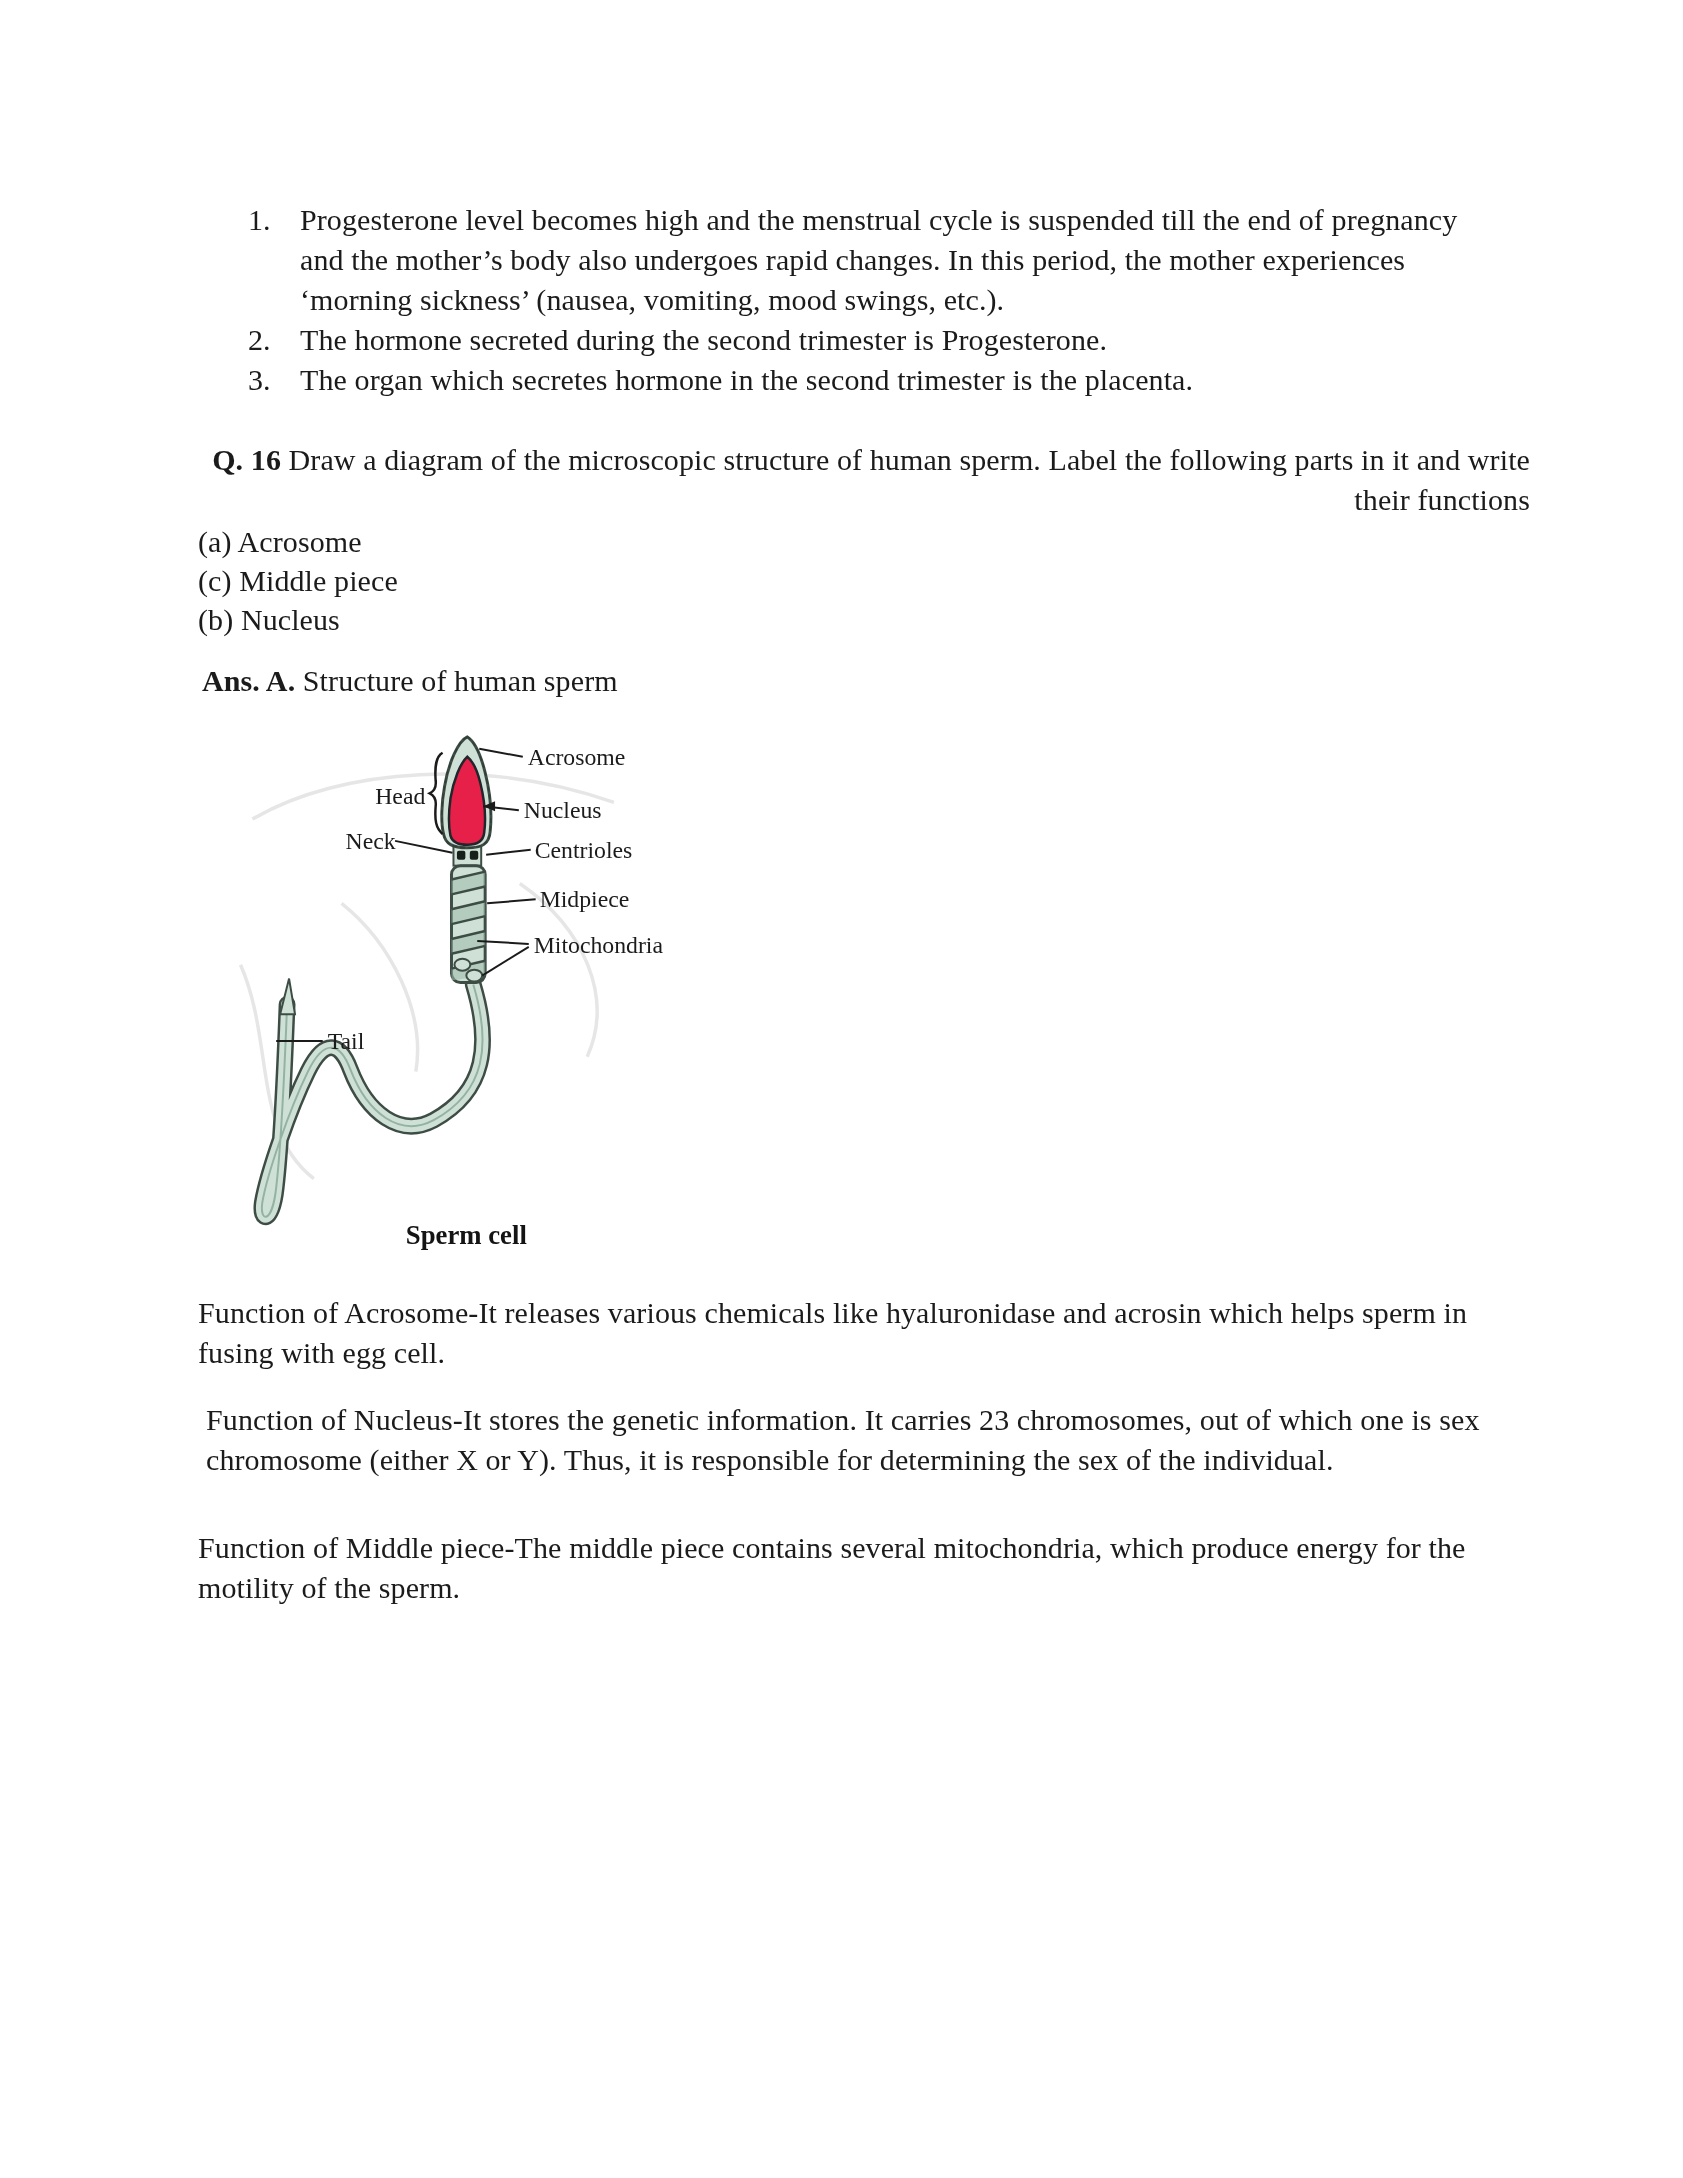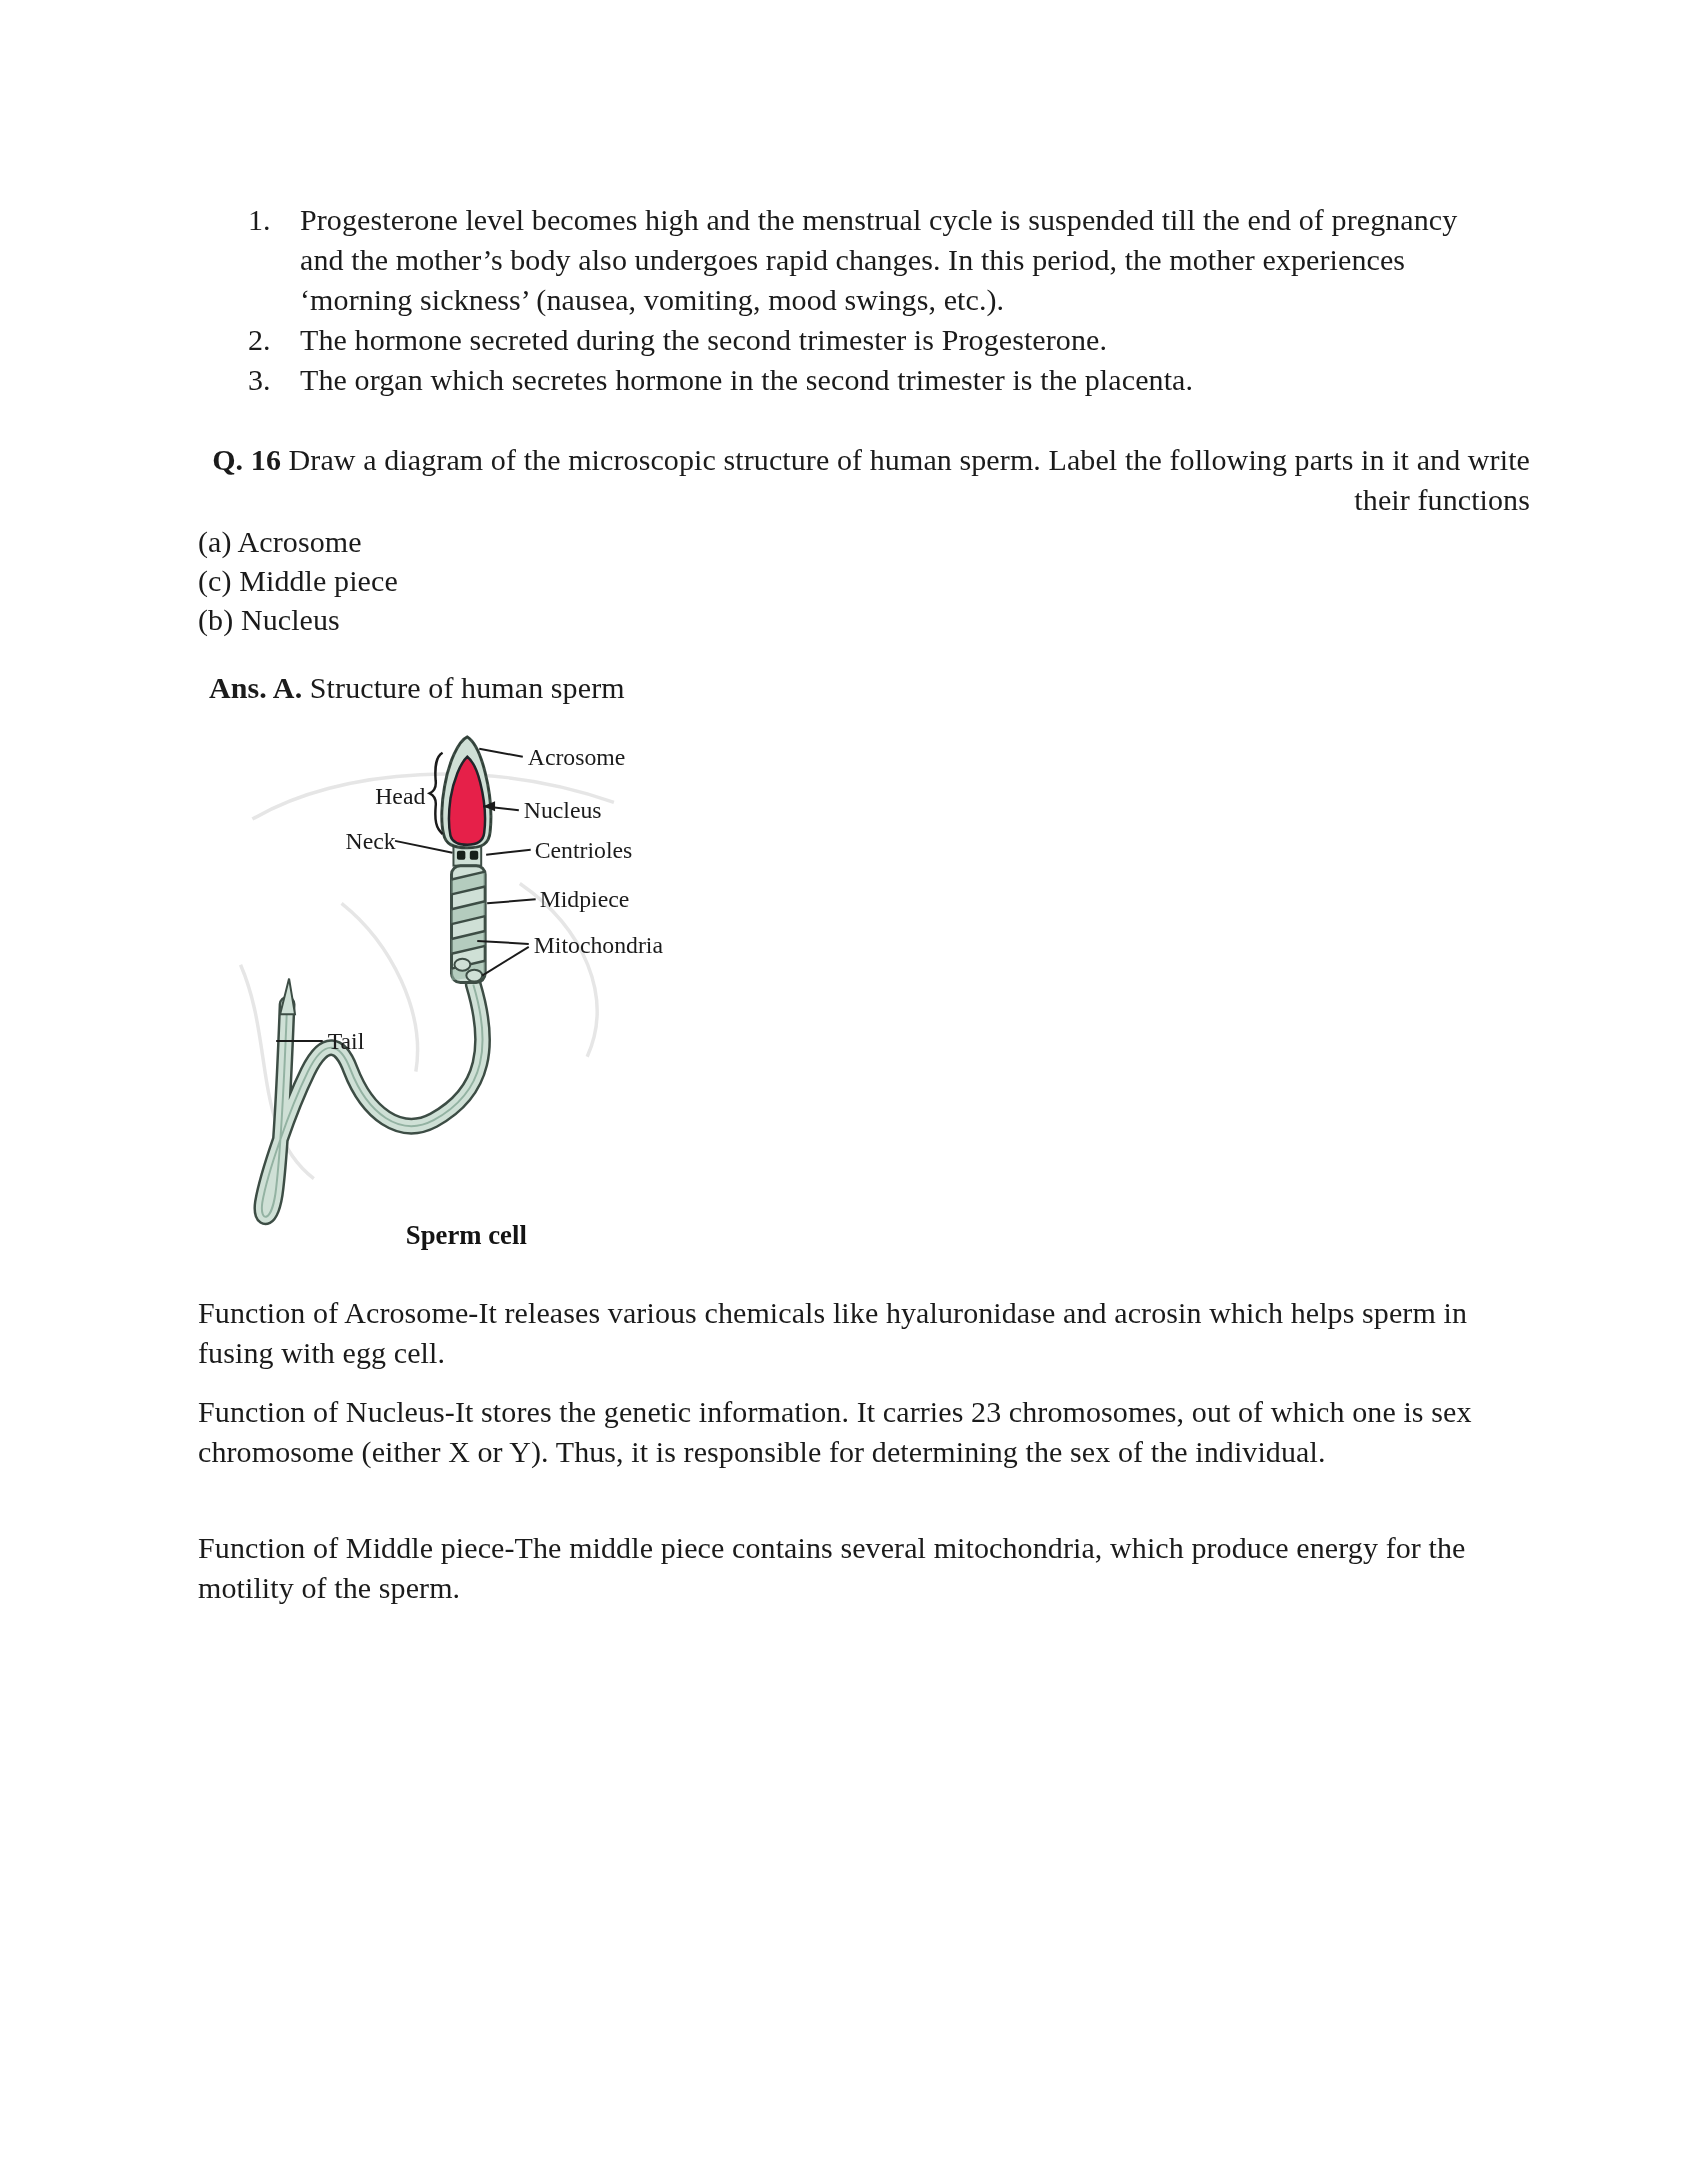--- a/index.html
+++ b/index.html
@@ -91,21 +91,21 @@
 <p id="question-para" class="abs body-text" style="margin:0">
   <b>Q. 16</b><span> Draw a diagram of the microscopic structure of human sperm. Label the following parts in it and write their functions</span>
 </p>
 
 <div id="parts-list" class="abs body-text">
   <div>(a) Acrosome</div>
   <div>(c) Middle piece</div>
   <div>(b) Nucleus</div>
 </div>
 
-<p id="answer-line" class="abs body-text" style="margin:11px">
+<p id="answer-line" class="abs body-text" style="margin:4px">
   <b>Ans. A.</b><span> Structure of human sperm</span>
 </p>
 
 <svg id="diagram-svg" class="abs" width="515" height="540" viewBox="0 0 520 545">
 
   <g stroke="#d9d9d9" stroke-width="3.5" fill="none" opacity="0.65">
     <path d="M 60,105 C 150,52 300,44 425,88"></path>
     <path d="M 330,170 C 395,215 425,285 398,345"></path>
     <path d="M 48,252 C 82,330 60,420 122,468"></path>
     <path d="M 150,190 C 200,230 235,300 225,360"></path>
@@ -169,15 +169,15 @@
   <text class="dlabel" x="154" y="135">Neck</text>
   <text class="dlabel" x="345" y="144">Centrioles</text>
   <text class="dlabel" x="350" y="194">Midpiece</text>
   <text class="dlabel" x="344" y="240">Mitochondria</text>
   <text class="dlabel" x="136" y="337">Tail</text>
 
   <text class="dcaption" x="276" y="534" text-anchor="middle">Sperm cell</text>
 </svg>
 
 <p id="func-acrosome" class="abs body-text func-para" style="margin:0">Function of Acrosome-It releases various chemicals like hyaluronidase and acrosin which helps sperm in fusing with egg cell.</p>
-<p id="func-nucleus" class="abs body-text func-para" style="margin:0">Function of Nucleus-It stores the genetic information. It carries 23 chromosomes, out of which one is sex chromosome (either X or Y). Thus, it is responsible for determining the sex of the individual.</p>
+<p id="func-nucleus" class="abs body-text func-para" style="margin:8px">Function of Nucleus-It stores the genetic information. It carries 23 chromosomes, out of which one is sex chromosome (either X or Y). Thus, it is responsible for determining the sex of the individual.</p>
 <p id="func-middle" class="abs body-text func-para" style="margin:0">Function of Middle piece-The middle piece contains several mitochondria, which produce energy for the motility of the sperm.</p>
 
 
 </body></html>

